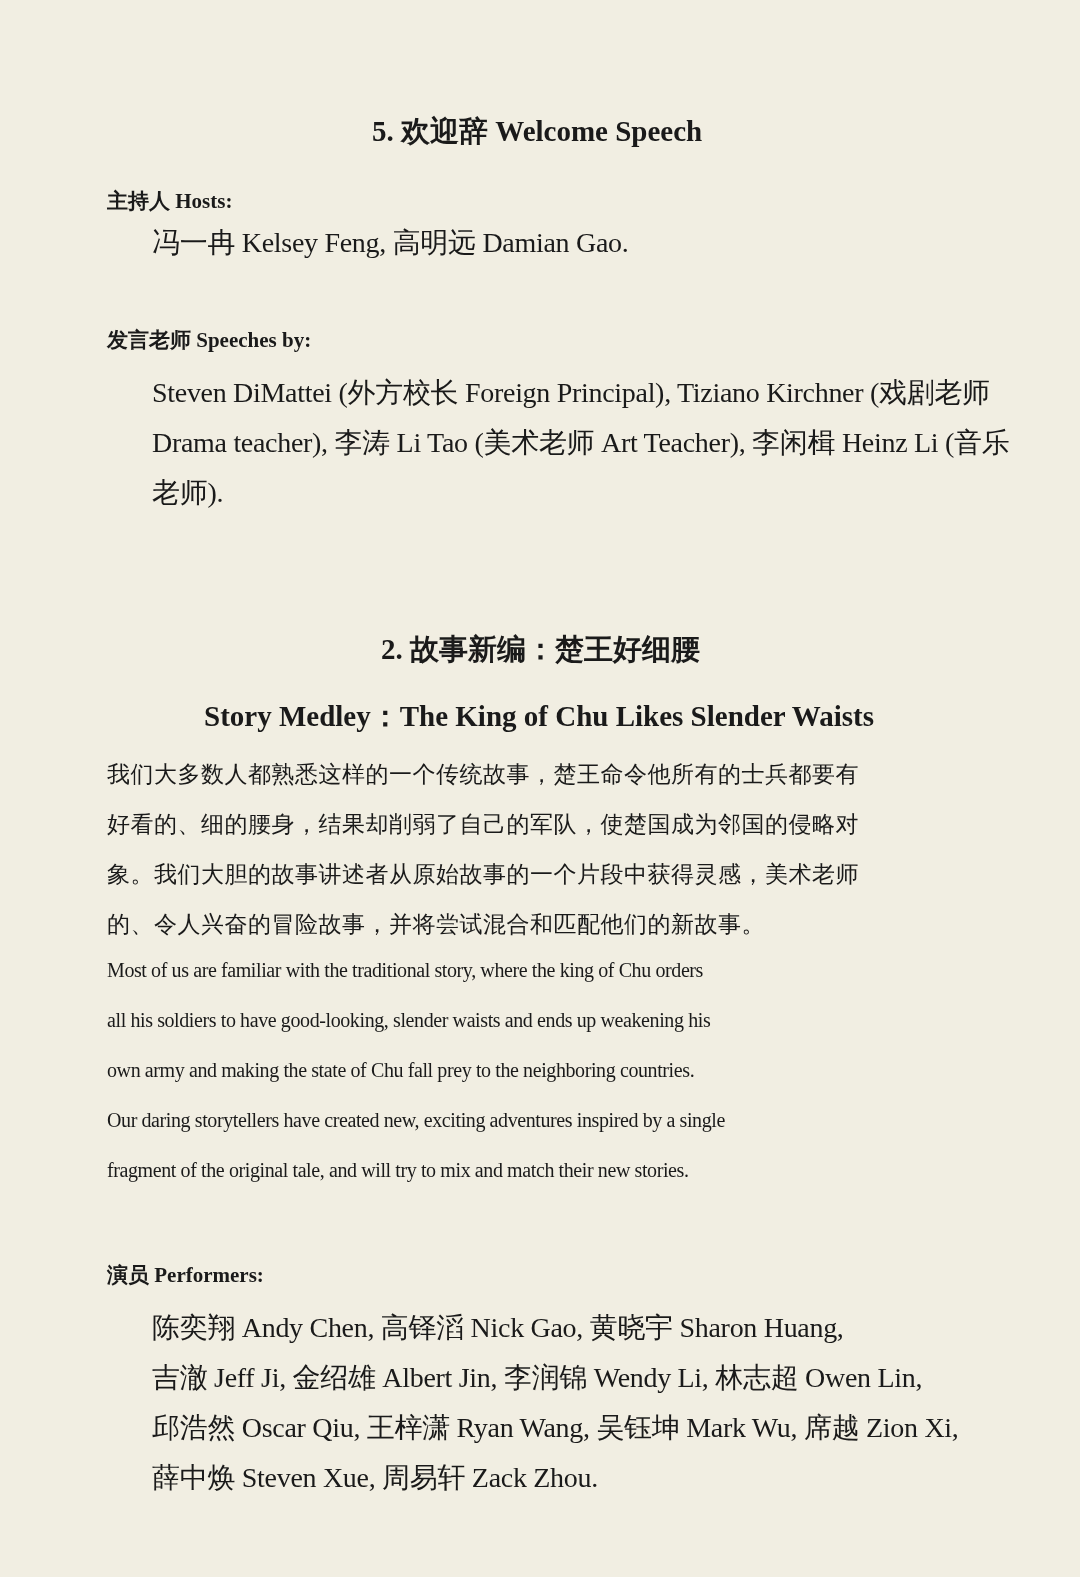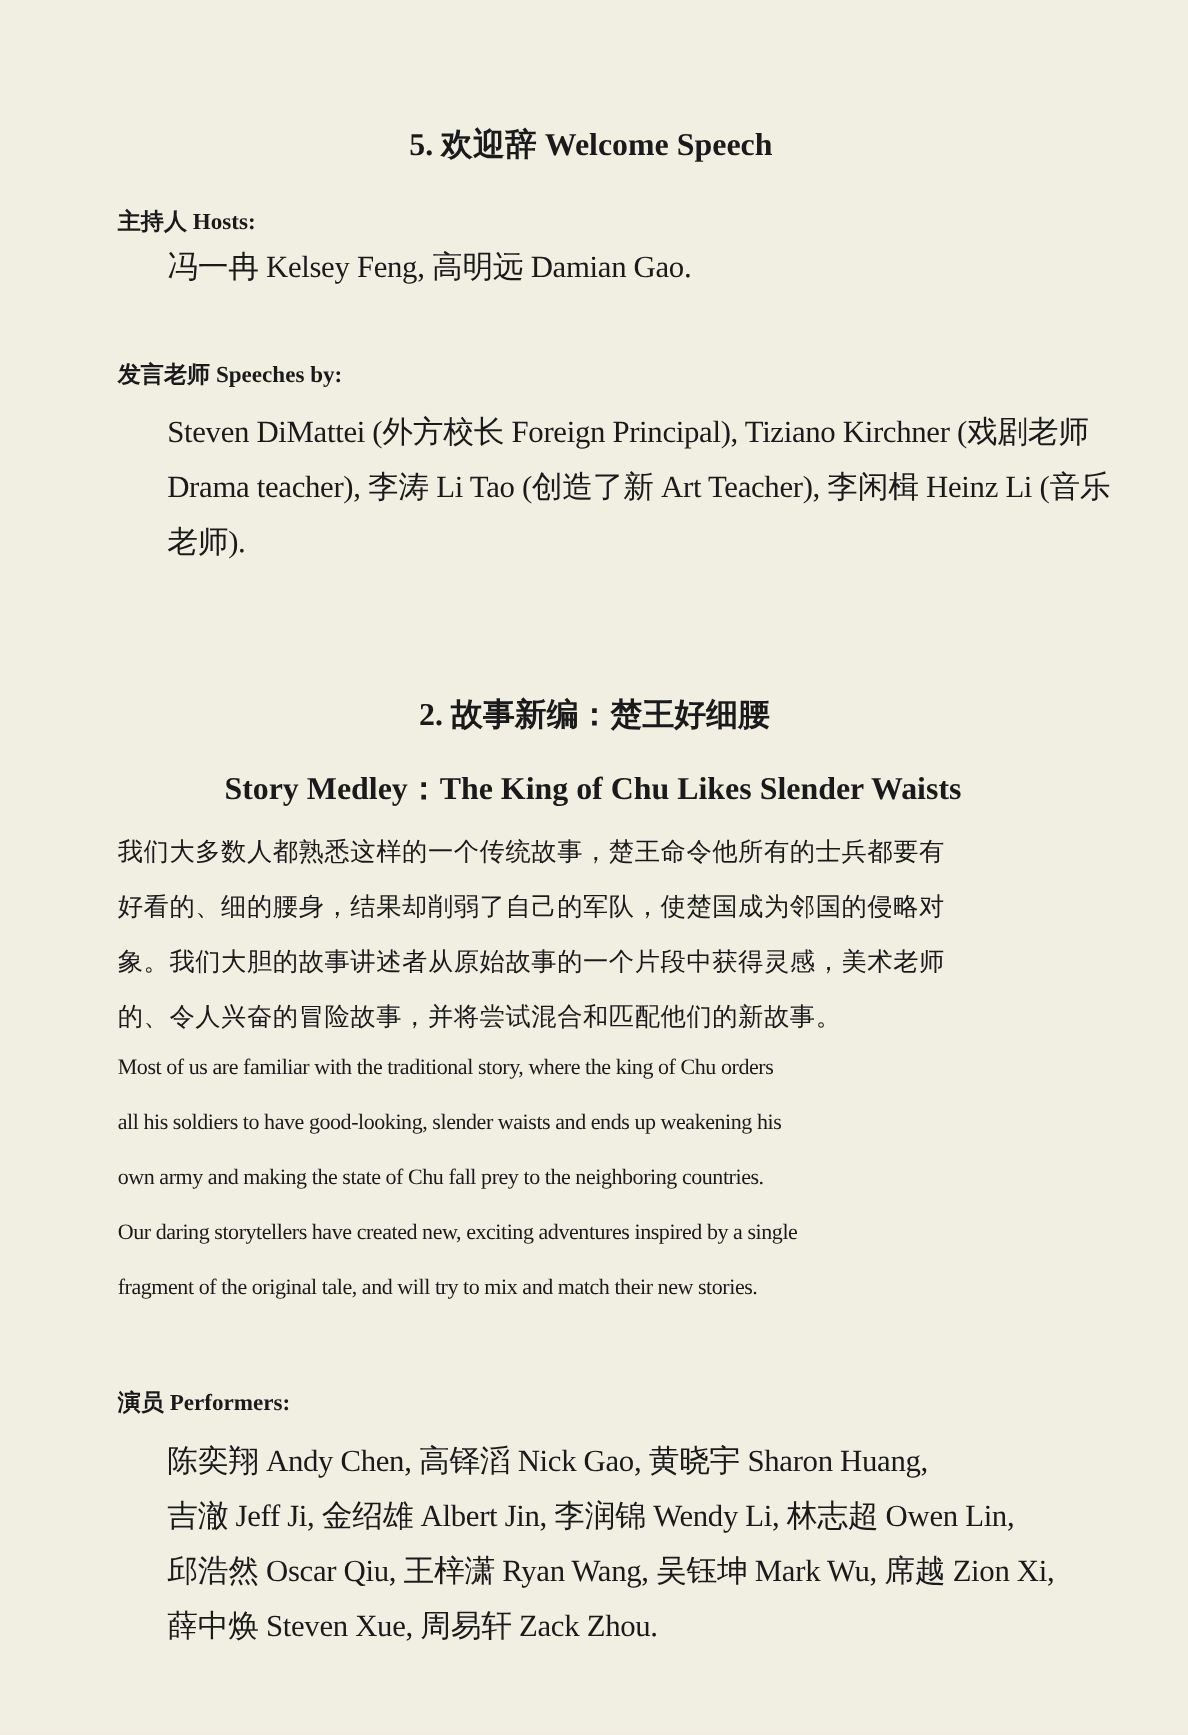--- a/index.html
+++ b/index.html
@@ -22,21 +22,21 @@
 </head>
 <body>
 
 <div>
   <div class="abs h1" style="left:372px; top:112px;">5.  欢迎辞  Welcome Speech</div>
   <div class="abs label" style="top:175px;margin-top:12px;">主持人  Hosts:</div>
   <div class="abs body-line indent" style="top:224px;">冯一冉  Kelsey Feng,  高明远  Damian Gao.</div>
 
   <div class="abs label" style="top:326px;">发言老师  Speeches by:</div>
   <div class="abs body-line indent" style="top:374px;">Steven DiMattei (外方校长  Foreign Principal), Tiziano Kirchner (戏剧老师</div>
-  <div class="abs body-line indent" style="top:424px;">Drama teacher),  李涛  Li Tao (创造了新  Art Teacher),  李闲楫  Heinz Li (音乐</div>
+  <div class="abs body-line indent" style="top:424px;">Drama teacher),  李涛  Li Tao (美术老师  Art Teacher),  李闲楫  Heinz Li (音乐</div>
   <div class="abs body-line indent" style="top:474px;">老师).</div>
 </div>
 
 <div>
   <div class="abs h1" style="left:381px; top:630px;">2.  故事新编：楚王好细腰</div>
   <div class="abs h1" style="left:204px; top:697px;">Story Medley：The King of Chu Likes Slender Waists</div>
 
   <div class="abs cn-line" style="top:759px;">我们大多数人都熟悉这样的一个传统故事，楚王命令他所有的士兵都要有</div>
   <div class="abs cn-line" style="top:809px;">好看的、细的腰身，结果却削弱了自己的军队，使楚国成为邻国的侵略对</div>
   <div class="abs cn-line" style="top:859px;">象。我们大胆的故事讲述者从原始故事的一个片段中获得灵感，美术老师</div>

